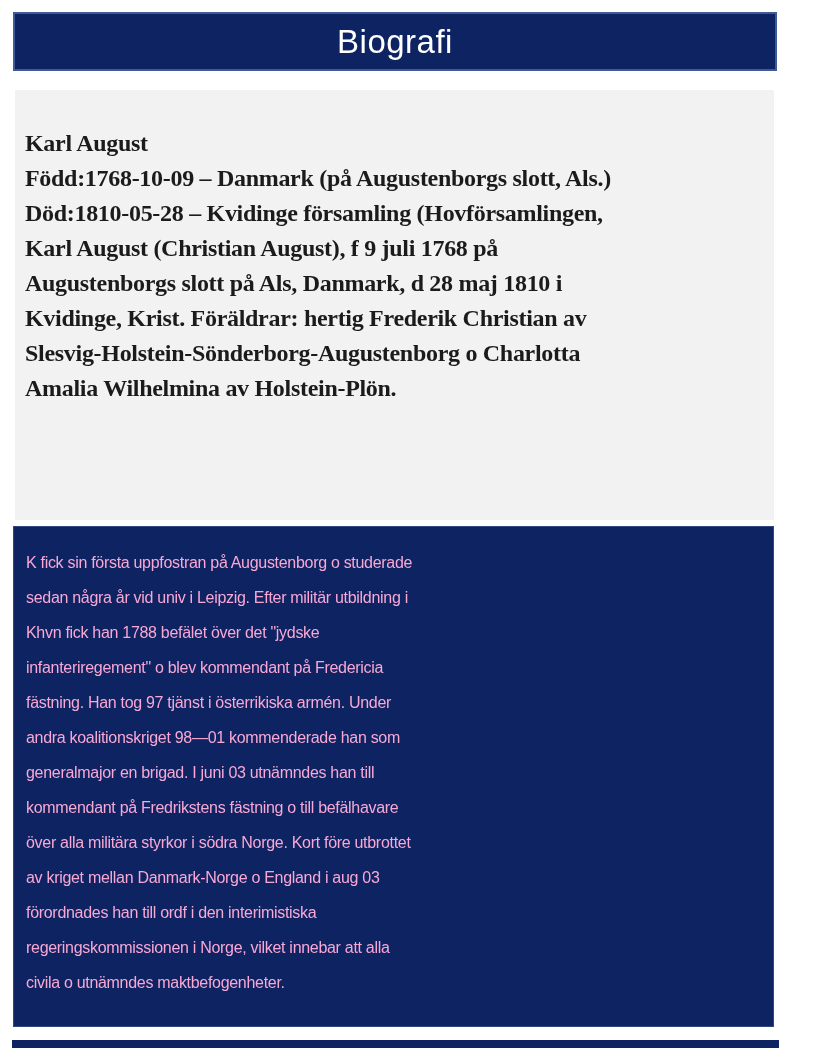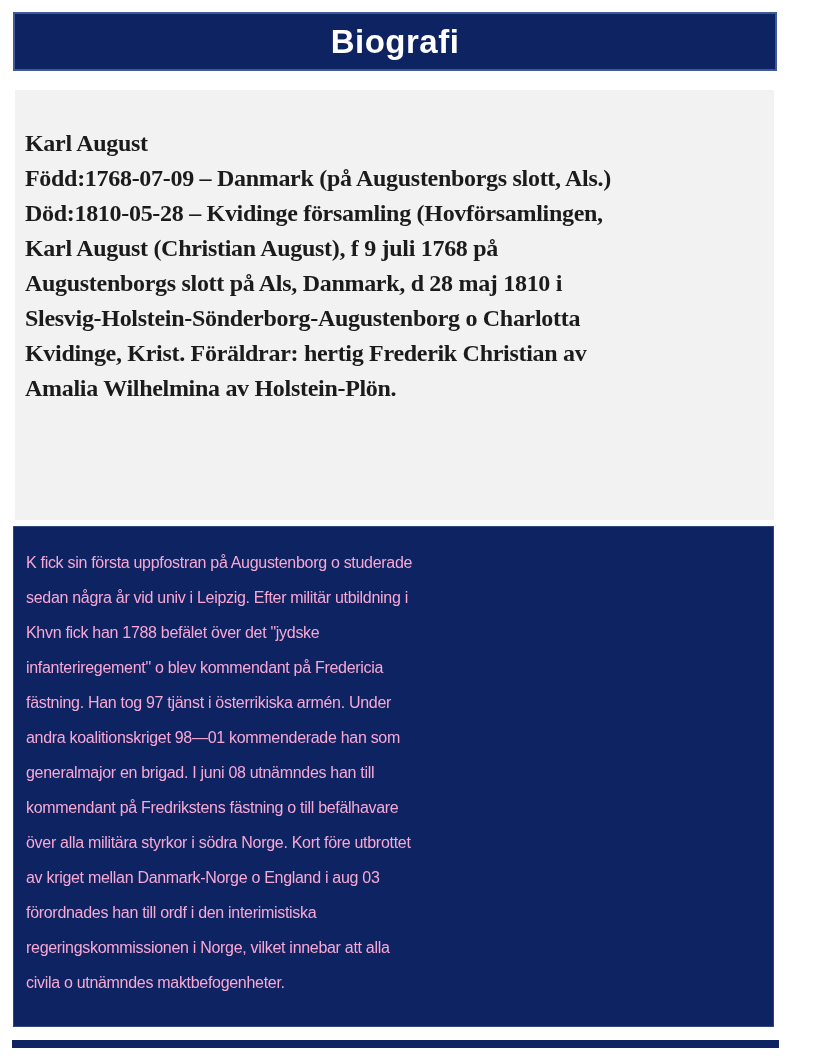--- a/index.html
+++ b/index.html
@@ -23,21 +23,21 @@
     background: #0e2362;
     border: 2px solid #3f5b97;
     box-sizing: border-box;
     display: flex;
     align-items: center;
     justify-content: center;
   }
   .title-text {
     color: #ffffff;
     font-size: 33px;
-    font-weight: bold;
+    font-weight: normal;
     letter-spacing: 0.5px;
   }
   .info-panel {
     position: absolute;
     left: 15px;
     top: 90px;
     width: 759px;
     height: 430px;
     background: #f2f2f2;
     box-sizing: border-box;
@@ -86,39 +86,39 @@
 </head>
 <body>
 
 <div class="title-bar">
   <span class="title-text">Biografi</span>
 </div>
 
 <div class="info-panel">
   <div class="info-text">
       <div class="line">Karl August</div>
-      <div class="line">Född:1768-07-09 – Danmark (på Augustenborgs slott, Als.)</div>
+      <div class="line">Född:1768-10-09 – Danmark (på Augustenborgs slott, Als.)</div>
       <div class="line">Död:1810-05-28 – Kvidinge församling (Hovförsamlingen,</div>
       <div class="line">Karl August (Christian August), f 9 juli 1768 på</div>
       <div class="line">Augustenborgs slott på Als, Danmark, d 28 maj 1810 i</div>
+      <div class="line">Kvidinge, Krist. Föräldrar: hertig Frederik Christian av</div>
       <div class="line">Slesvig-Holstein-Sönderborg-Augustenborg o Charlotta</div>
-      <div class="line">Kvidinge, Krist. Föräldrar: hertig Frederik Christian av</div>
       <div class="line">Amalia Wilhelmina av Holstein-Plön.</div>
     </div>
 </div>
 
 <div class="bio-panel">
   <div class="bio-text">
       <div class="line">K fick sin första uppfostran på Augustenborg o studerade</div>
       <div class="line">sedan några år vid univ i Leipzig. Efter militär utbildning i</div>
       <div class="line">Khvn fick han 1788 befälet över det "jydske</div>
       <div class="line">infanteriregement" o blev kommendant på Fredericia</div>
       <div class="line">fästning. Han tog 97 tjänst i österrikiska armén. Under</div>
       <div class="line">andra koalitionskriget 98—01 kommenderade han som</div>
-      <div class="line">generalmajor en brigad. I juni 08 utnämndes han till</div>
+      <div class="line">generalmajor en brigad. I juni 03 utnämndes han till</div>
       <div class="line">kommendant på Fredrikstens fästning o till befälhavare</div>
       <div class="line">över alla militära styrkor i södra Norge. Kort före utbrottet</div>
       <div class="line">av kriget mellan Danmark-Norge o England i aug 03</div>
       <div class="line">förordnades han till ordf i den interimistiska</div>
       <div class="line">regeringskommissionen i Norge, vilket innebar att alla</div>
       <div class="line">civila o utnämndes maktbefogenheter.</div>
     </div>
 </div>
 
 <div class="bottom-rule"></div>

